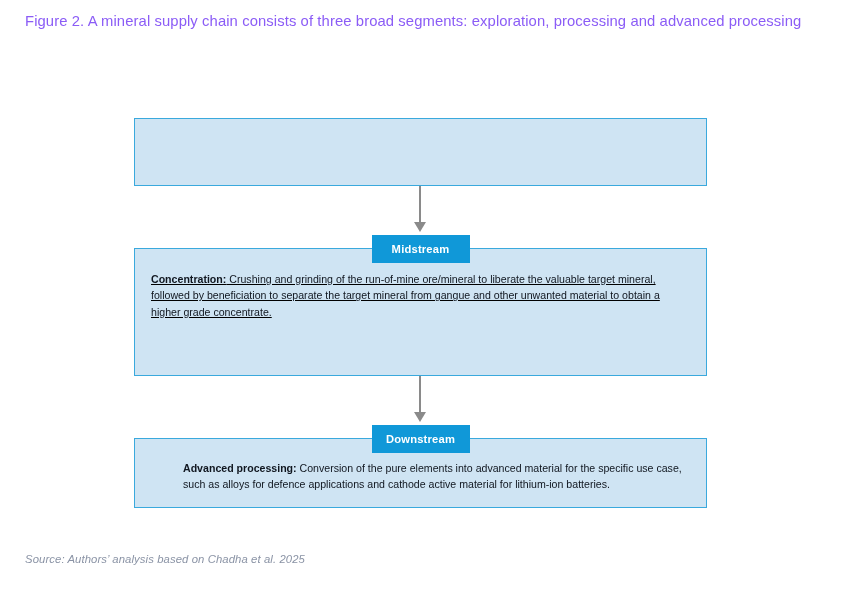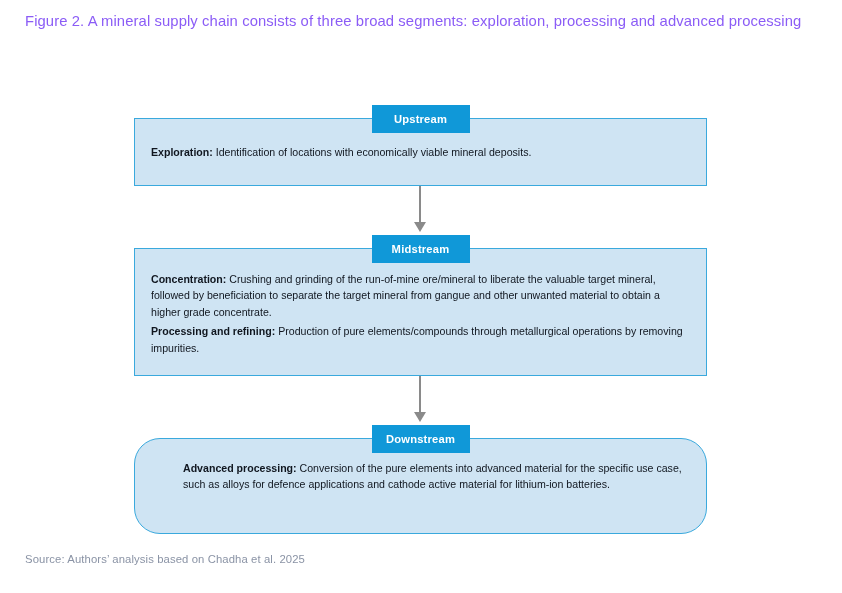--- a/index.html
+++ b/index.html
@@ -41,21 +41,21 @@
     position: absolute;
     left: 134px;
     width: 573px;
     box-sizing: border-box;
     background: #cfe4f3;
     border: 1.5px solid #3aa9dd;
   }
 
   .segment-upstream   { top: 118px; height: 68px; }
   .segment-midstream  { top: 248px; height: 128px; }
-  .segment-downstream { top: 438px; height: 96px; border-radius: 26px; }
+  .segment-downstream { top: 438px; height: 70px; }
 
   .badge {
     position: absolute;
     left: 50%;
     transform: translateX(-50%);
     width: 98px;
     height: 28px;
     background: #1098d8;
     color: #ffffff;
     font-size: 11.2px;
@@ -69,21 +69,21 @@
   .segment-upstream   .badge { top: -14px; }
   .segment-midstream  .badge { top: -14px; text-align: center; }
   .segment-downstream .badge { top: -14px; }
 
   .seg-body {
     position: absolute;
     left: 16px;
     right: 16px;
   }
   .segment-upstream   .seg-body { top: 25px; }
-  .segment-midstream  .seg-body { top: 22px; }
+  .segment-midstream  .seg-body { top: 22px; text-decoration: underline; }
   .segment-downstream .seg-body { top: 21px; margin-left: 32px; }
 
   .para {
     font-size: 10.6px;
     line-height: 16.4px;
     color: #10161f;
     margin: 0 0 3px 0;
   }
   .para:last-child { margin-bottom: 0; }
   .para b {
@@ -122,53 +122,47 @@
   .arrow-2 { top: 376px; height: 48px; }
   .arrow-2 .shaft { height: 38px; }
   .arrow-2 .head  { top: 36px; }
 
   
   .source {
     position: absolute;
     left: 25px;
     top: 553px;
     font-size: 11.3px;
+    font-style: italic;
     color: #8a93a5;
     letter-spacing: 0.1px;
   }
 </style>
 </head>
 <body>
 
 <div class="figure-title">Figure 2. A mineral supply chain consists of three broad segments: exploration, processing and advanced processing</div>
 
 <div class="diagram">
 
   <div class="segment segment-upstream">
-    <div class="badge">Upstream</div>
     <div class="seg-body">
-      <p class="para">
-        <b>Exploration:</b><span> Identification of locations with economically viable mineral deposits.</span>
-      </p>
     </div>
   </div>
 
   <div class="arrow arrow-1">
     <div class="shaft"></div>
     <div class="head"></div>
   </div>
 
   <div class="segment segment-midstream">
     <div class="badge">Midstream</div>
     <div class="seg-body">
       <p class="para">
         <b>Concentration:</b><span> Crushing and grinding of the run-of-mine ore/mineral to liberate the valuable target mineral, followed by beneficiation to separate the target mineral from gangue and other unwanted material to obtain a higher grade concentrate.</span>
-      </p>
-      <p class="para">
-        <b>Processing and refining:</b><span> Production of pure elements/compounds through metallurgical operations by removing impurities.</span>
       </p>
     </div>
   </div>
 
   <div class="arrow arrow-2">
     <div class="shaft"></div>
     <div class="head"></div>
   </div>
 
   <div class="segment segment-downstream">

